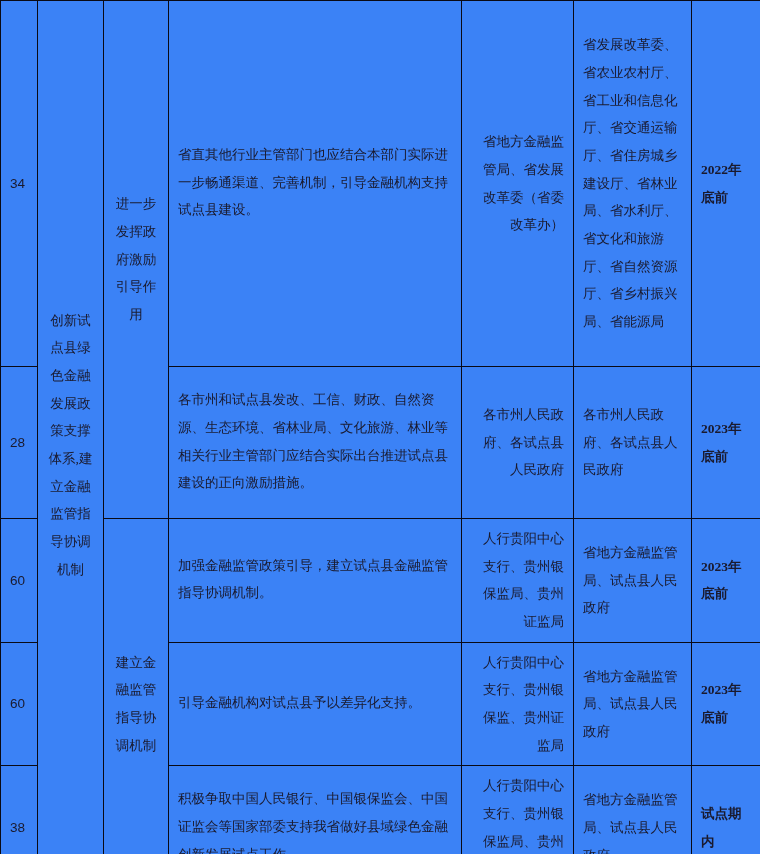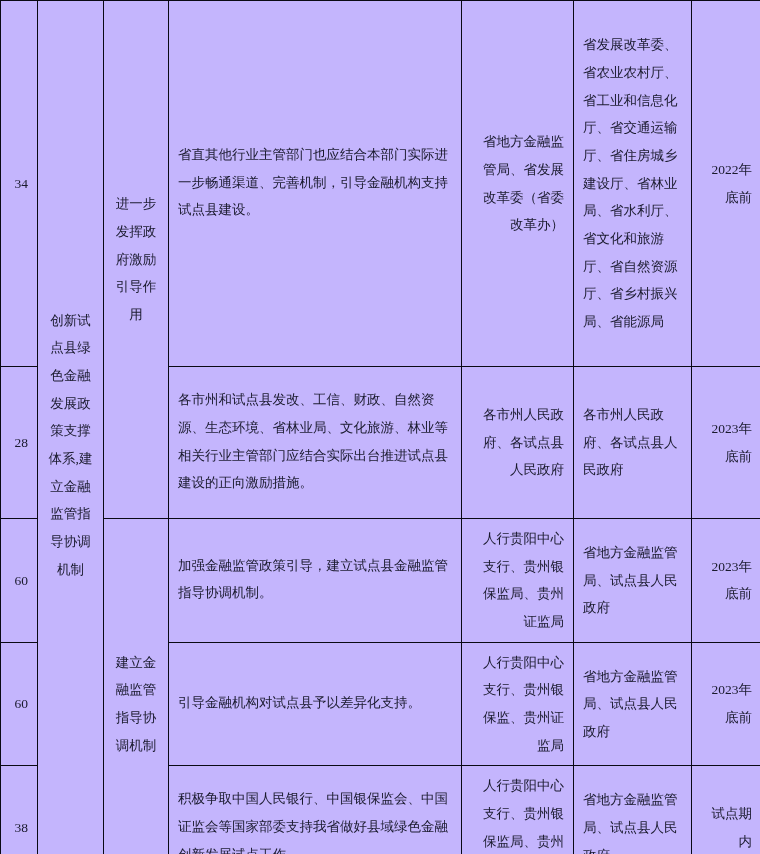--- a/index.html
+++ b/index.html
@@ -18,34 +18,34 @@
   }
   table.gov-table {
     border-collapse: collapse;
     table-layout: fixed;
     width: 761px;
     margin: 0;
     background: #f2f7fb;
   }
   table.gov-table td {
     border: 1px solid #0a0a14;
-    background: #c4b5fd;
+    background: #3b82f6;
     color: #1a1a2e;
     font-size: 13.5px;
     line-height: 2.05;
     padding: 6px 9px;
     vertical-align: middle;
     word-break: break-all;
     box-sizing: border-box;
   }
   td.c-num {
     width: 37px;
-    text-align: right;
+    text-align: left;
     padding: 4px 2px;
-    font-family: Liberation Serif, serif;
+    font-family: Liberation Sans, sans-serif;
     font-size: 14px;
     letter-spacing: 0;
   }
   td.c-cat {
     width: 66px;
     text-align: center;
     padding: 6px 7px;
     line-height: 2.15;
   }
   td.c-sub {
@@ -68,23 +68,24 @@
     padding: 8px 10px;
   }
   td.c-resp {
     width: 118px;
     text-align: left;
     line-height: 2.15;
     padding: 8px 10px;
   }
   td.c-due {
     width: 70px;
-    text-align: right;
+    text-align: left;
     line-height: 2.15;
     padding: 8px 6px;
+    font-weight: bold;
   }
 </style>
 </head>
 <body>
 
 <div id="table-wrap">
   <table class="gov-table">
     <colgroup>
       <col style="width:37px">
         <col style="width:66px">

